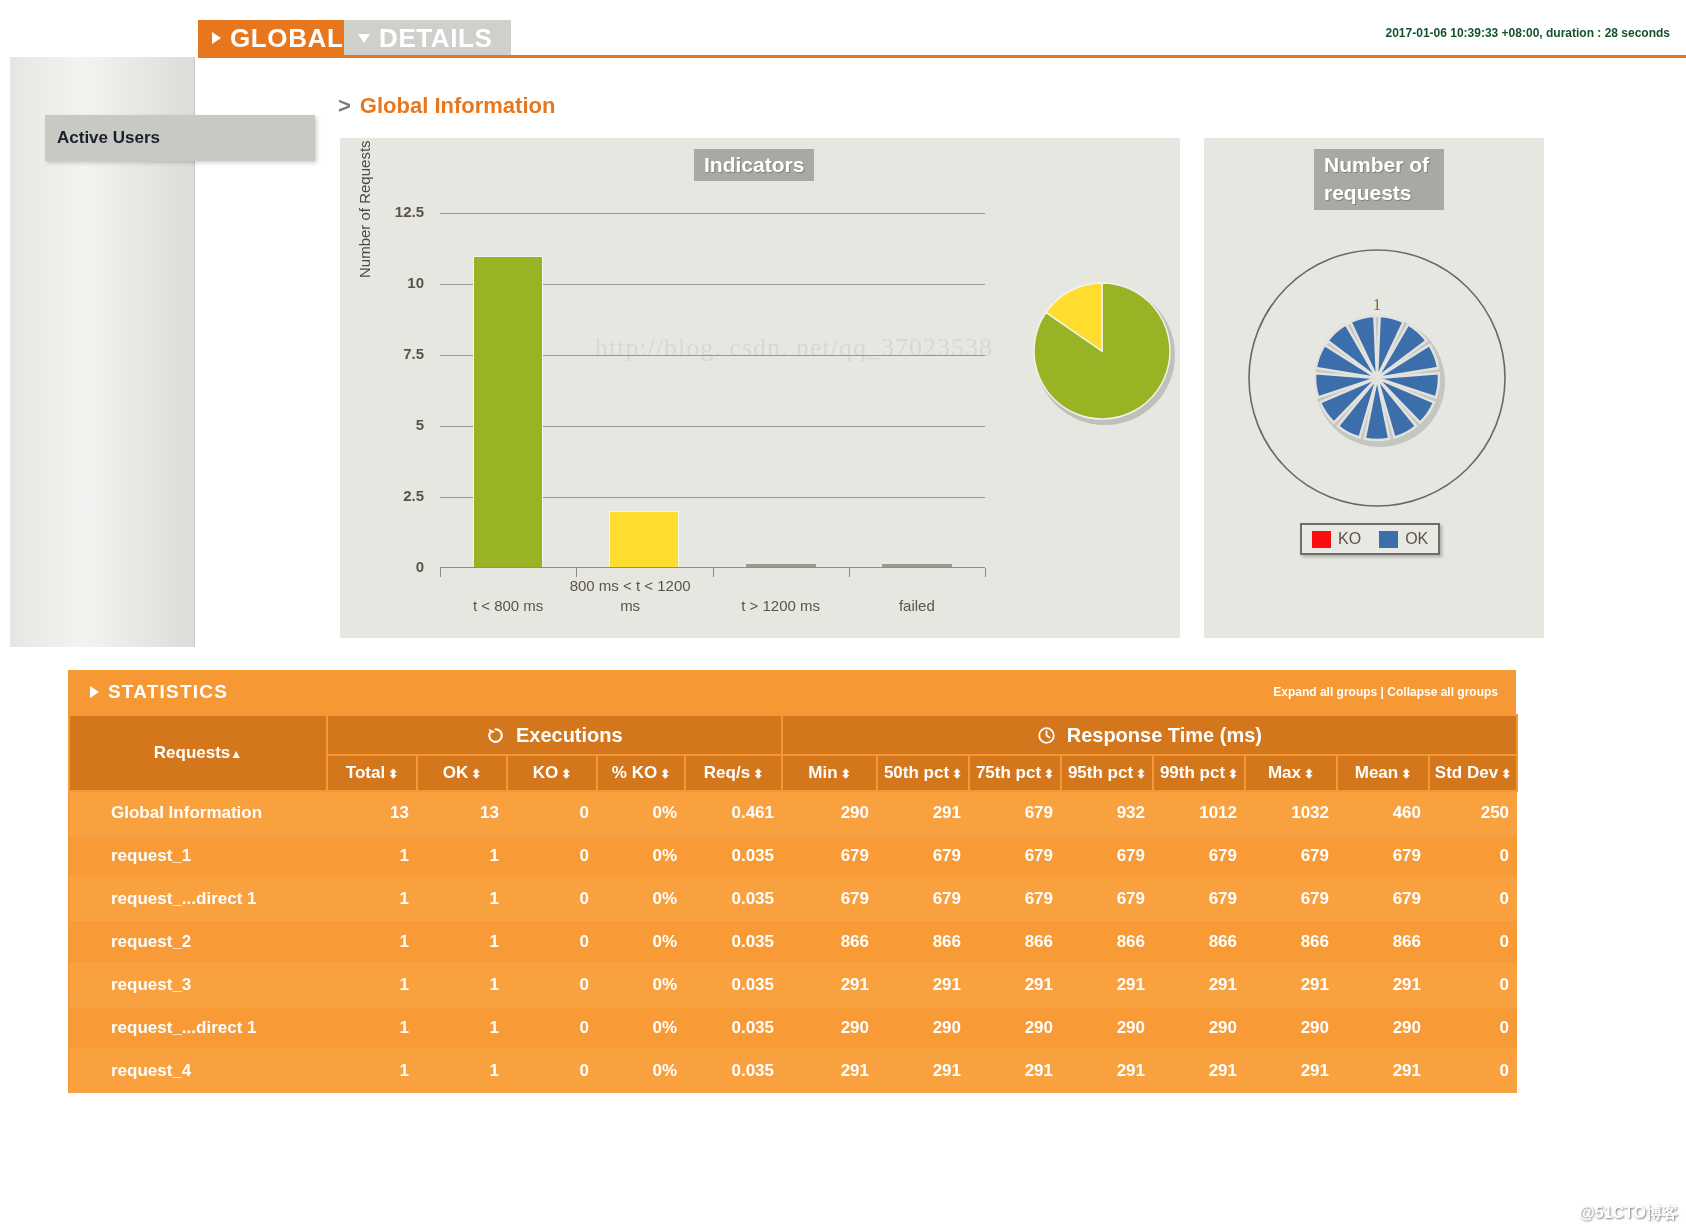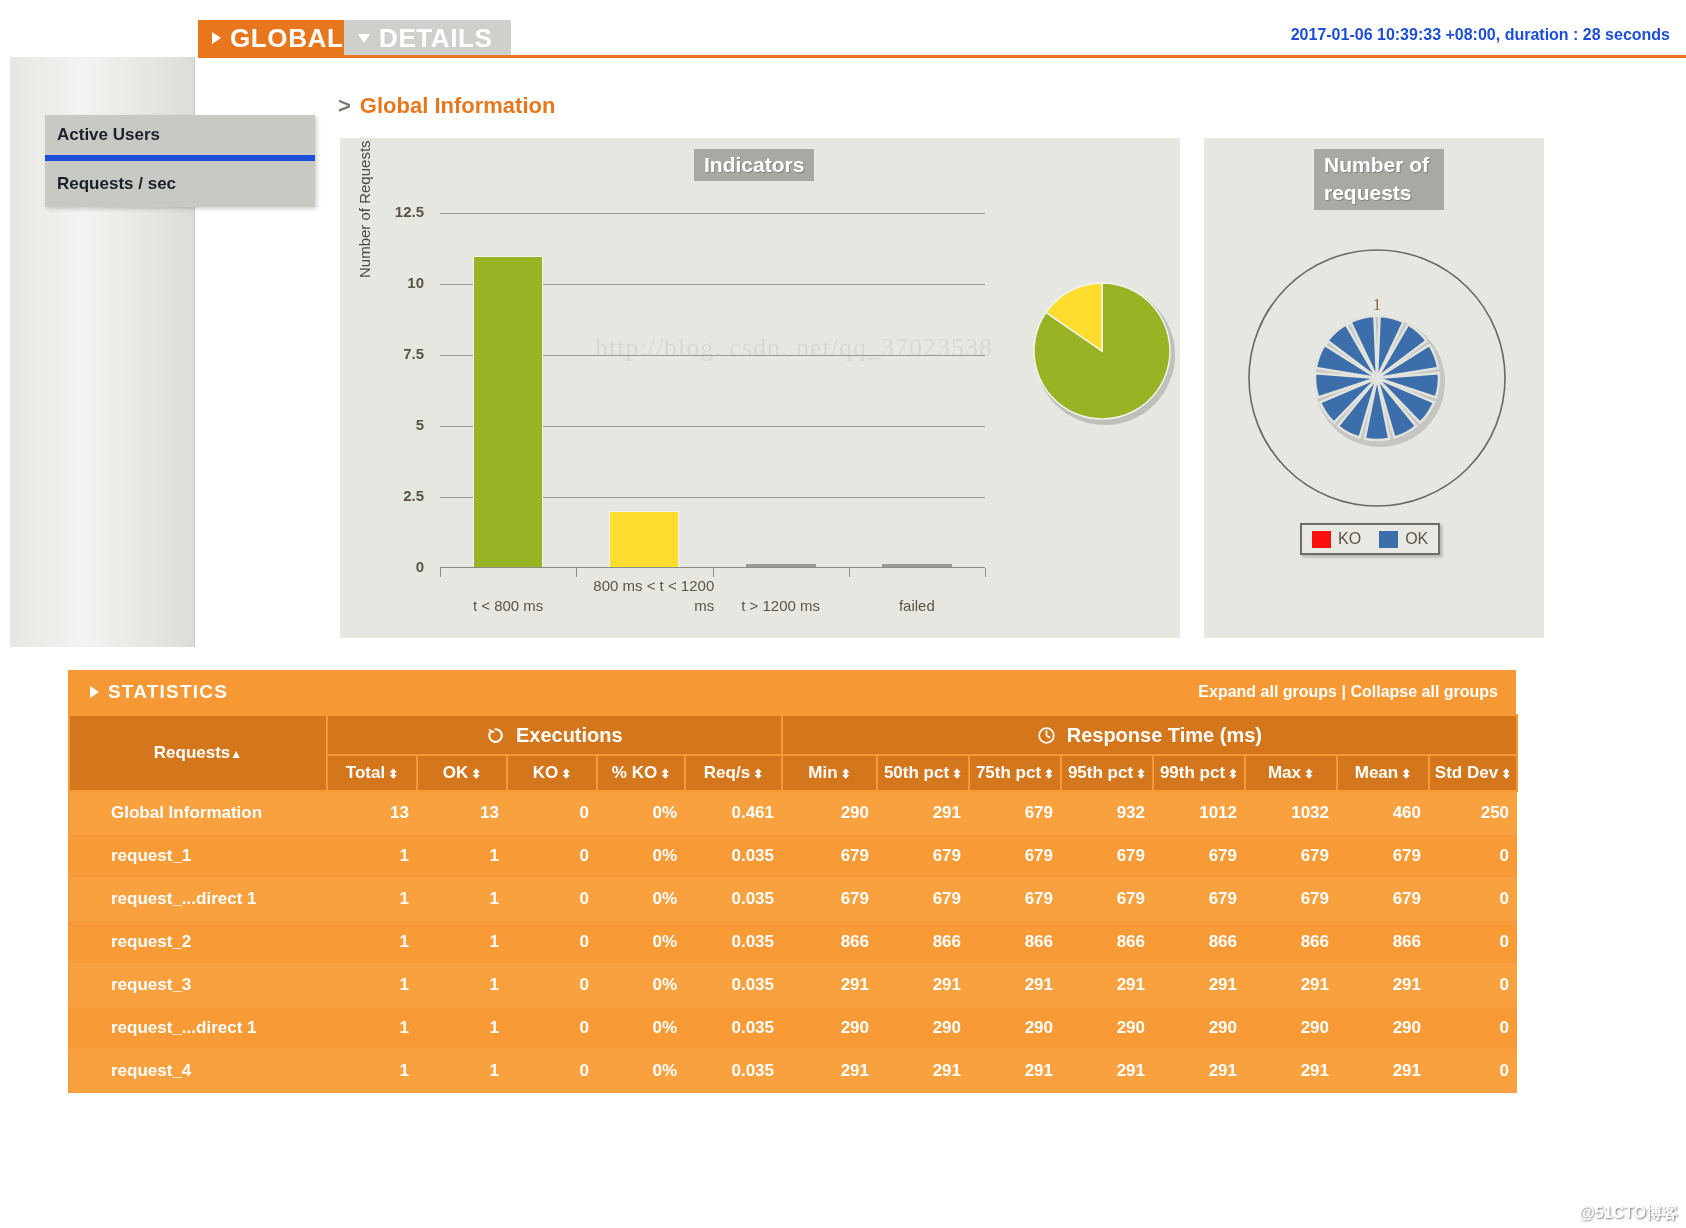--- a/index.html
+++ b/index.html
@@ -35,21 +35,21 @@
     border-top:6px solid transparent;border-bottom:6px solid transparent;
     margin-right:9px;
   }
   .tri-down {
     width:0;height:0;border-top:9px solid #fff;
     border-left:6px solid transparent;border-right:6px solid transparent;
     margin-right:9px;
   }
   #run-info {
     position:absolute; right:16px; top:26px;
-    font-size:16px; font-weight:bold; color:#1d4ed8;
+    font-size:12px; font-weight:bold; color:#14532d;
     white-space:nowrap;
   }
 
   
   #sidebar-bg {
     position:absolute; left:10px; top:57px; width:185px; height:590px;
     background:linear-gradient(to right,#e6e6e3 0%,#f3f3f1 40%,#dcdcd8 100%);
     border-right:1px solid #c9c9c4;
   }
   #menu {
@@ -134,21 +134,21 @@
     position:absolute; left:68px; top:670px; width:1448px;
     background:#f69833;
   }
   #stats-bar {
     height:44px; display:flex; align-items:center; justify-content:space-between;
     padding:0 18px 0 22px;
   }
   #stats-bar .left { display:flex; align-items:center;
     font-size:19px; font-weight:bold; color:#ffffff; letter-spacing:1.2px;}
   #stats-bar .tri-right { border-left-color:#fff; }
-  #stats-bar .right { font-size:16px; font-weight:bold; color:#ffffff; }
+  #stats-bar .right { font-size:12px; font-weight:bold; color:#ffffff; }
   #stats-bar .right span { cursor:pointer; }
 
   table { border-collapse:collapse; width:100%; table-layout:fixed; }
   th {
     background:#d4761b; color:#ffffff; font-size:17px; font-weight:bold;
     border:2px solid #f69833; padding:7px 4px; line-height:1.2;
   }
   th.grp { font-size:20px; }
   td {
     color:#ffffff; font-size:17px; font-weight:bold;
@@ -180,23 +180,20 @@
     <span>DETAILS</span>
   </div>
   <div id="run-info">2017-01-06 10:39:33 +08:00, duration : 28 seconds</div>
   <div class="underline"></div>
 </div>
 
 <div id="sidebar-bg"></div>
 <div id="menu">
   <div class="menu-item">
     <span>Active Users</span>
-  </div>
-  <div class="menu-item">
-    <span>Requests / sec</span>
   </div>
 </div>
 
 <div id="gi-head">
   <span class="chev">&gt;</span>
   <span>Global Information</span>
 </div>
 
 <div class="panel" id="panel-indicators">
   <div class="panel-title" id="ind-title">Indicators</div>
@@ -230,21 +227,21 @@
     <div id="xaxis" style="position:absolute;left:0;bottom:0;width:545px;height:1px;background:#8d8d86;"></div>
     <div id="xticks">
         <div class="xtick" style="left: 0px; bottom: -9px; height: 9px;"></div>
         <div class="xtick" style="left: 136.25px; bottom: -9px; height: 9px;"></div>
         <div class="xtick" style="left: 272.5px; bottom: -9px; height: 9px;"></div>
         <div class="xtick" style="left: 408.75px; bottom: -9px; height: 9px;"></div>
         <div class="xtick" style="left: 545px; bottom: -9px; height: 9px;"></div>
       </div>
     <div id="xlabels">
         <div class="xlabel" style="left: 0px; width: 136.25px; bottom: -48px;">t &lt; 800 ms</div>
-        <div class="xlabel" style="left: 138px; width: 136.25px; bottom: -48px; text-align: right;">800 ms &lt; t &lt; 1200 ms</div>
+        <div class="xlabel" style="left: 122px; width: 136.25px; bottom: -48px;">800 ms &lt; t &lt; 1200 ms</div>
         <div class="xlabel" style="left: 272.5px; width: 136.25px; bottom: -48px;">t &gt; 1200 ms</div>
         <div class="xlabel" style="left: 408.75px; width: 136.25px; bottom: -48px;">failed</div>
       </div>
   </div>
 
   <svg id="ind-pie" style="position:absolute;left:690px;top:135px;" width="150" height="160">
       <circle cx="75" cy="82" r="70" fill="rgba(120,120,115,.35)"></circle>
       <path d="M 72 78 L 72 10 A 68 68 0 1 1 16.037097119231362 39.37159722228142 Z" fill="#98b324" stroke="#f3f3ef" stroke-width="1.5"></path>
       <path d="M 72 78 L 16.037097119231362 39.37159722228142 A 68 68 0 0 1 71.99999999999999 10 Z" fill="#ffdd2e" stroke="#f3f3ef" stroke-width="1.5"></path>
     </svg>

